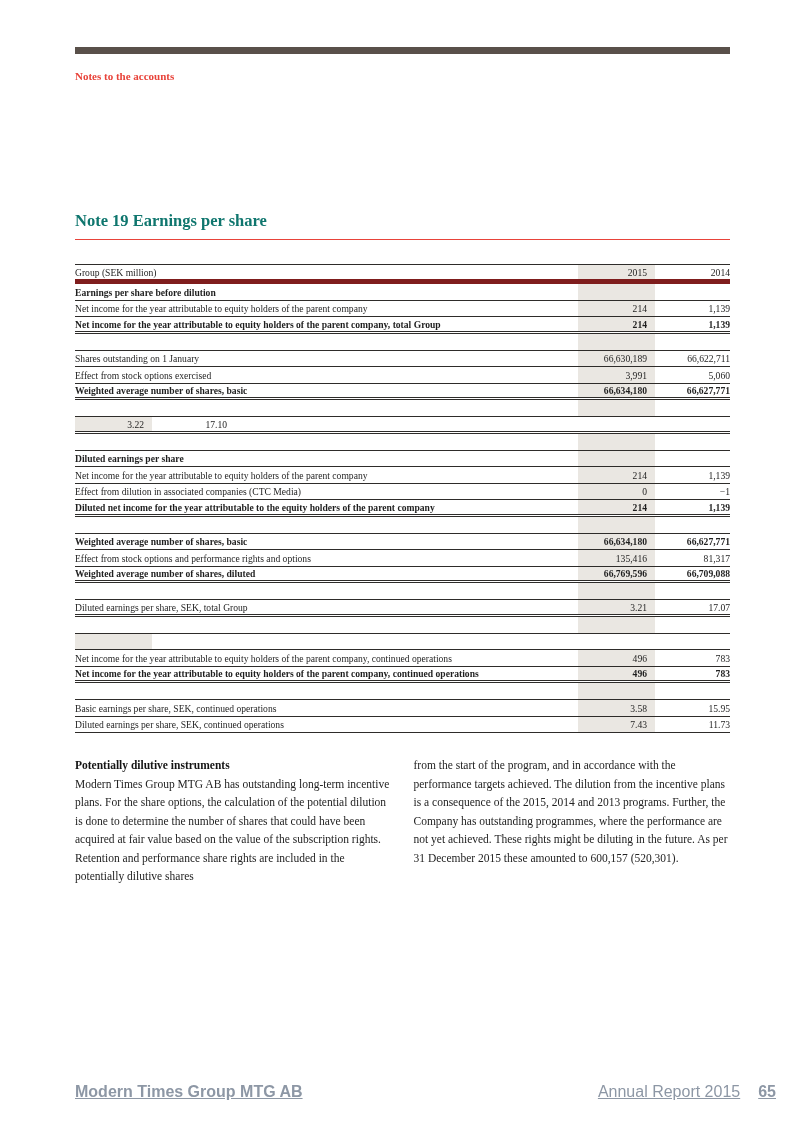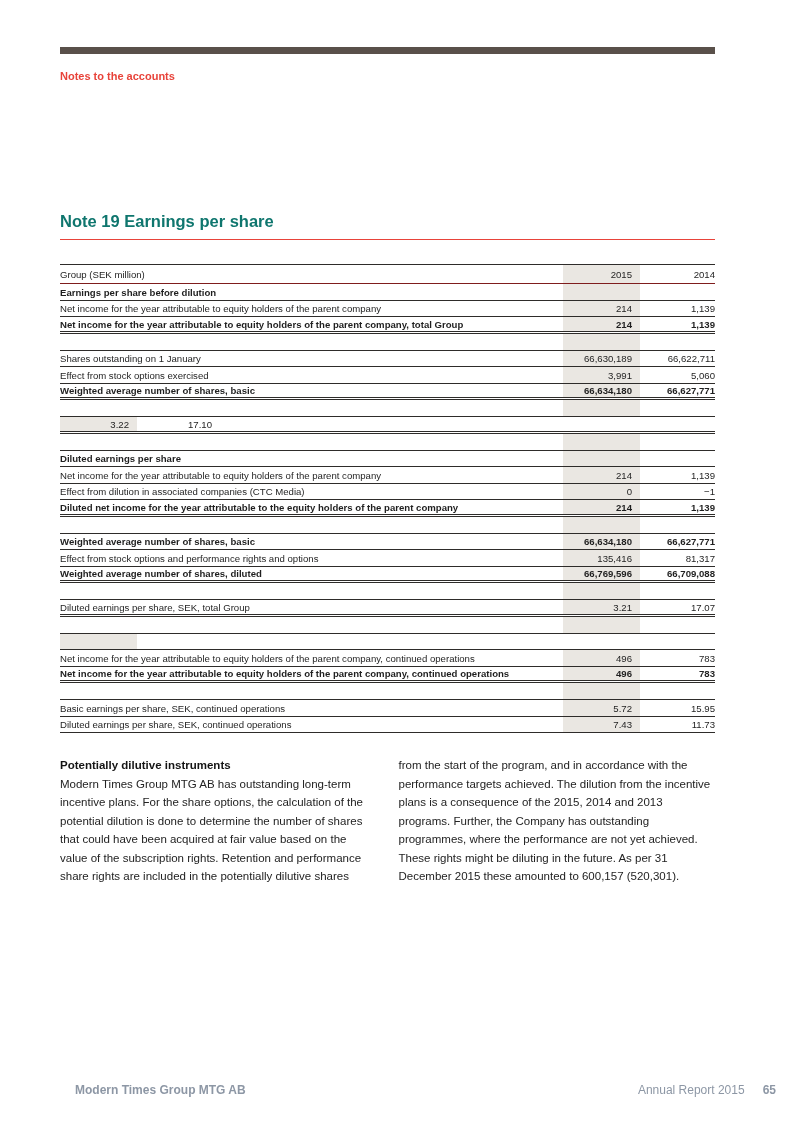--- a/index.html
+++ b/index.html
@@ -5,21 +5,21 @@
   * { margin:0; padding:0; box-sizing:border-box; }
   html,body { background:#ffffff; }
   .page {
     position:relative;
     width:800px; height:1131px;
     background:#ffffff;
     font-family:"Liberation Sans", sans-serif;
     color:#1f1f1f;
     overflow:hidden;
   }
-  .content { margin-left:60px; width:655px; }
+  .content { margin-left:75px; width:655px;font-family:Liberation Serif, serif; }
 
   .topbar { margin-top:47px; height:7px; background:#59504a; }
 
   .eyebrow {
     margin-top:16px;
     font-size:11px; font-weight:700; color:#e8433a;
   }
 
   .note-heading {
     margin-top:129px;
@@ -33,21 +33,21 @@
   .tbl {
     margin-top:24px;
     border-top:1px solid #2e2c2a;
     font-size:9.6px;
   }
   .trow {
     display:flex; align-items:center;
     height:16.5px;
     border-bottom:1px solid #2e2c2a;
   }
-  .trow.thead { height:19px; border-bottom:1px solid #7f1d1d; }
+  .trow.thead { height:19px; border-bottom:5px solid #7f1d1d; }
   .c-label { flex:1; padding-top:1px; }
   .c-2015 {
     width:77px; height:100%;
     background:#eae7e2;
     display:flex; align-items:center; justify-content:flex-end;
     padding-right:8px; padding-top:1px;text-align:right;
   }
   .c-2014 { width:75px; text-align:right; padding-top:1px; }
 
   .r-section .c-label { font-weight:700; }
@@ -62,21 +62,21 @@
     display:flex; gap:22px;
     font-size:11.5px; line-height:18.5px; color:#232323;justify-content:space-between;
   }
   .bodycols .col { width:316.5px; }
   .body-heading { font-size:11.5px; font-weight:700; color:#141414; }
 
   
   .footer {
     position:absolute; left:75px; right:24px; top:1083px;
     display:flex; justify-content:space-between; align-items:center;
-    font-size:12px; color:#8d97a5;
+    font-size:16px; color:#8d97a5;text-decoration:underline;
   }
   .footer .brand { font-weight:700; }
   .footer .right { display:flex; align-items:baseline; }
   .footer .page-num { font-weight:700; margin-left:18px; color:#8d97a5; }
 </style>
 </head>
 <body>
 
 <div class="page">
   <div class="content">
@@ -212,21 +212,21 @@
     <div class="c-2015">496</div>
     <div class="c-2014">783</div>
   </div>
           <div class="trow r-spacer">
     <div class="c-label"></div>
     <div class="c-2015"></div>
     <div class="c-2014"></div>
   </div>
           <div class="trow r-normal">
     <div class="c-label">Basic earnings per share, SEK, continued operations</div>
-    <div class="c-2015">5.72</div>
+    <div class="c-2015">3.58</div>
     <div class="c-2014">15.95</div>
   </div>
           <div class="trow r-normal">
     <div class="c-label">Diluted earnings per share, SEK, continued operations</div>
     <div class="c-2015">7.43</div>
     <div class="c-2014">11.73</div>
   </div>
         </div>
     </div>
 

